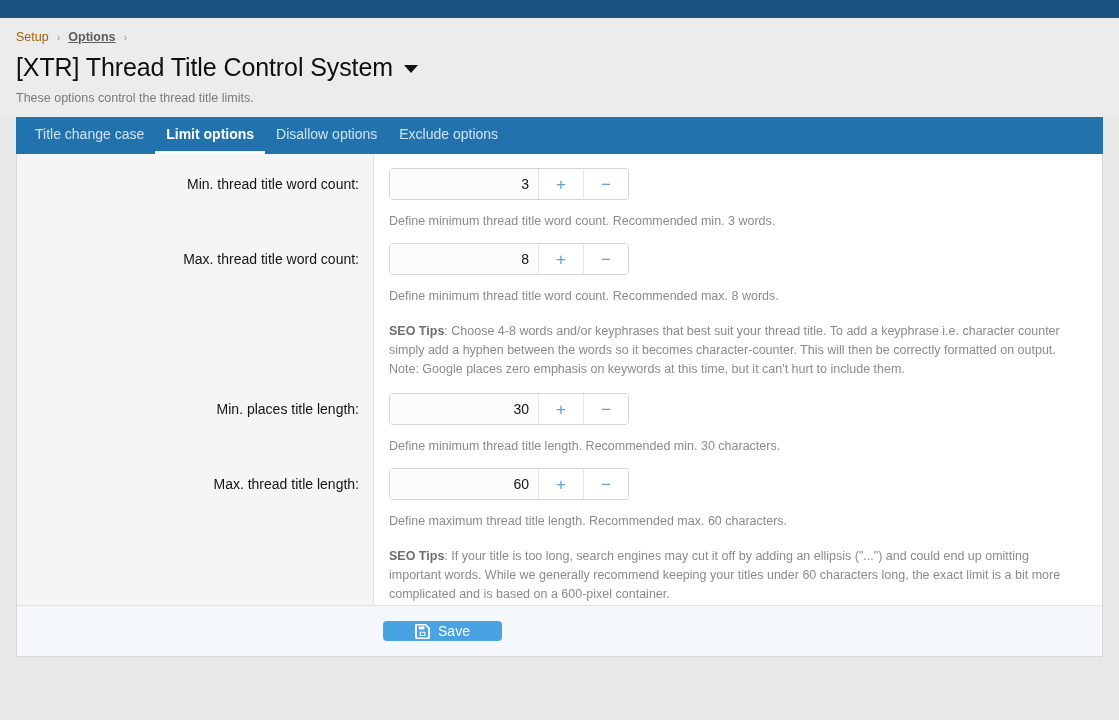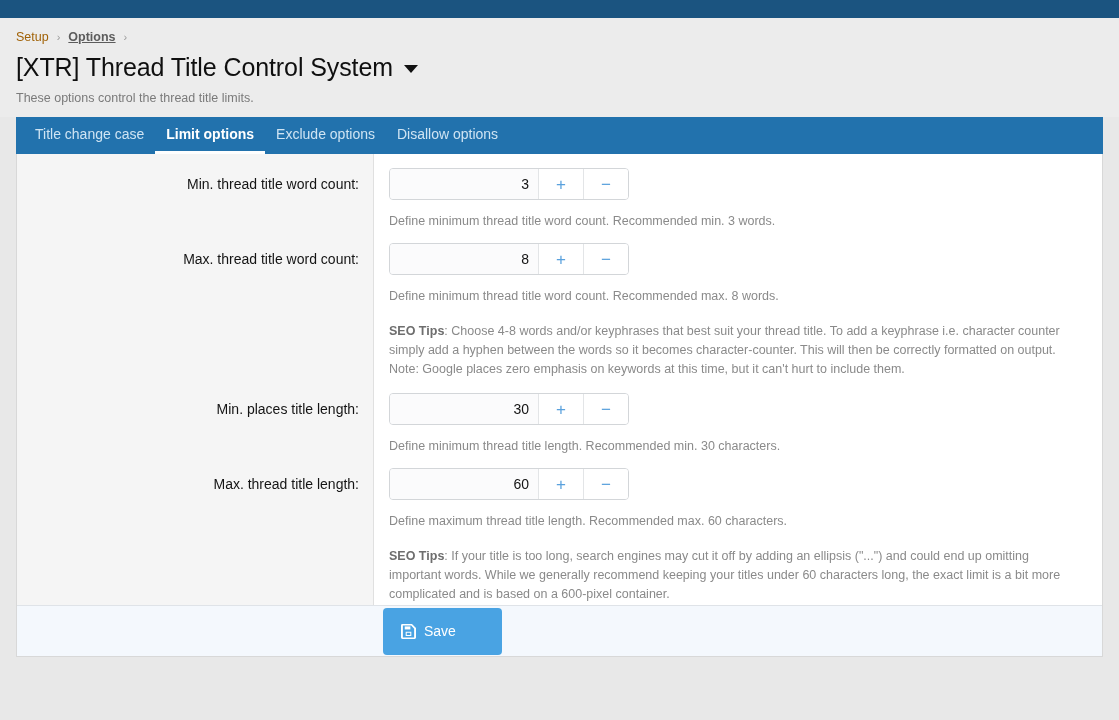--- a/index.html
+++ b/index.html
@@ -205,30 +205,30 @@
     height: 51px;
     display: flex;
     align-items: center;
     padding-left: 366px;
   }
   .save-button {
     background: #49a3e3;
     color: #ffffff;
     border: none;
     border-radius: 4px;
-    height: 47px;
+    height: 20px;
     padding: 0 18px;
     display: inline-flex;
     align-items: center;
     gap: 8px;
     font-size: 14px;
     font-family: "Liberation Sans", sans-serif;
     cursor: pointer;
     min-width: 119px;
-    justify-content: flex-start;
+    justify-content: center;
   }
   .save-icon { display: block; }
 </style>
 </head>
 <body>
 
 <div class="navbar"></div>
 
 <div class="pagehead">
 
@@ -243,22 +243,22 @@
     <h1 class="page-title">[XTR] Thread Title Control System</h1>
     <span class="caret-down"></span>
   </div>
 
   <div class="page-desc">These options control the thread title limits.</div>
 </div>
 
 <div class="tabbar">
   <div class="tab">Title change case</div>
   <div class="tab active">Limit options</div>
+  <div class="tab">Disallow options</div>
   <div class="tab">Exclude options</div>
-  <div class="tab">Disallow options</div>
 </div>
 
 <div class="panel">
   <div class="rows">
     <div class="gutter"></div>
 
     <div class="row">
       <div class="row-label">Min. thread title word count:</div>
       <div class="row-body">
         <div class="stepper">

